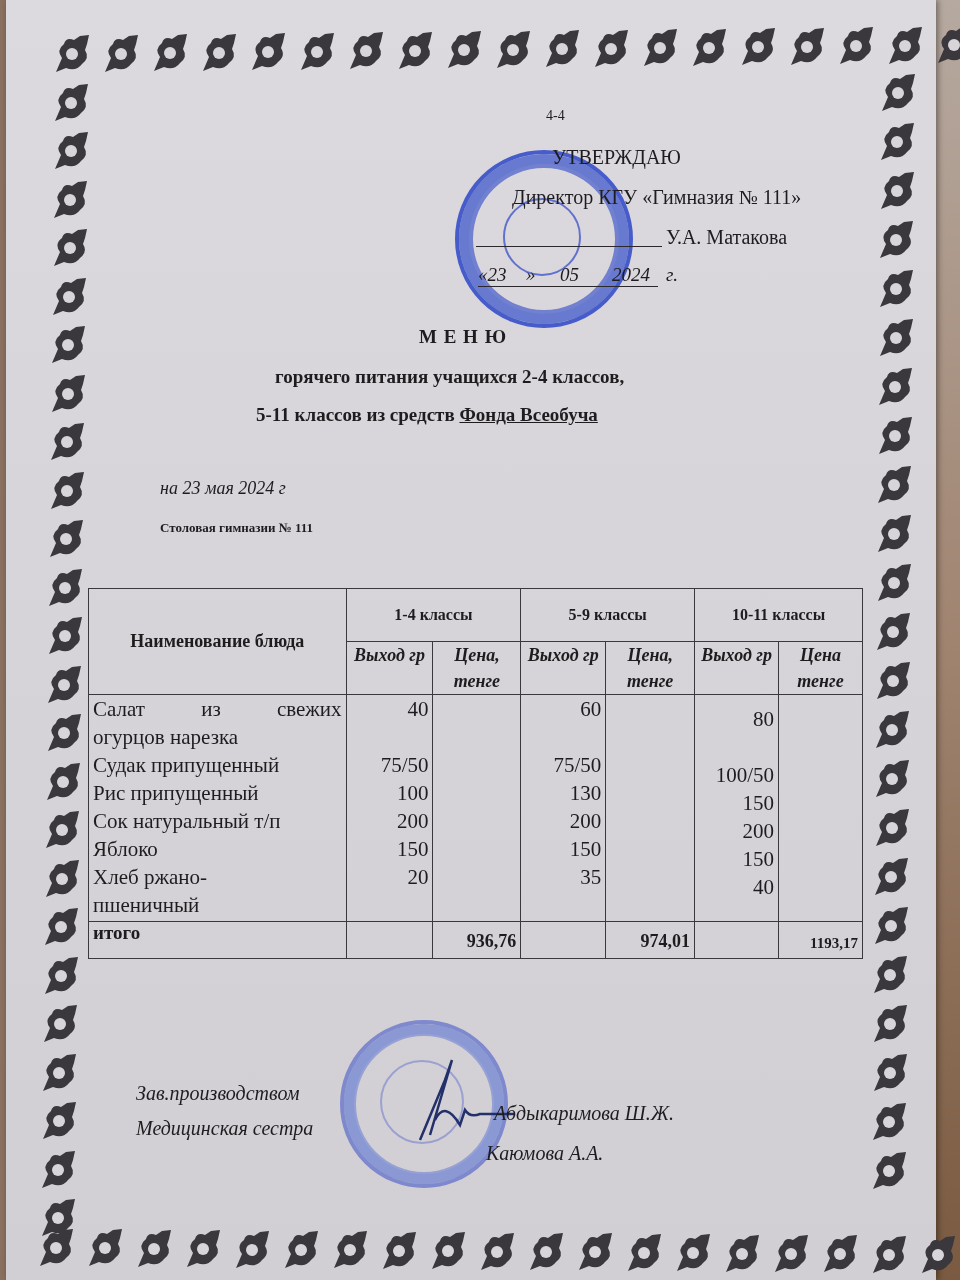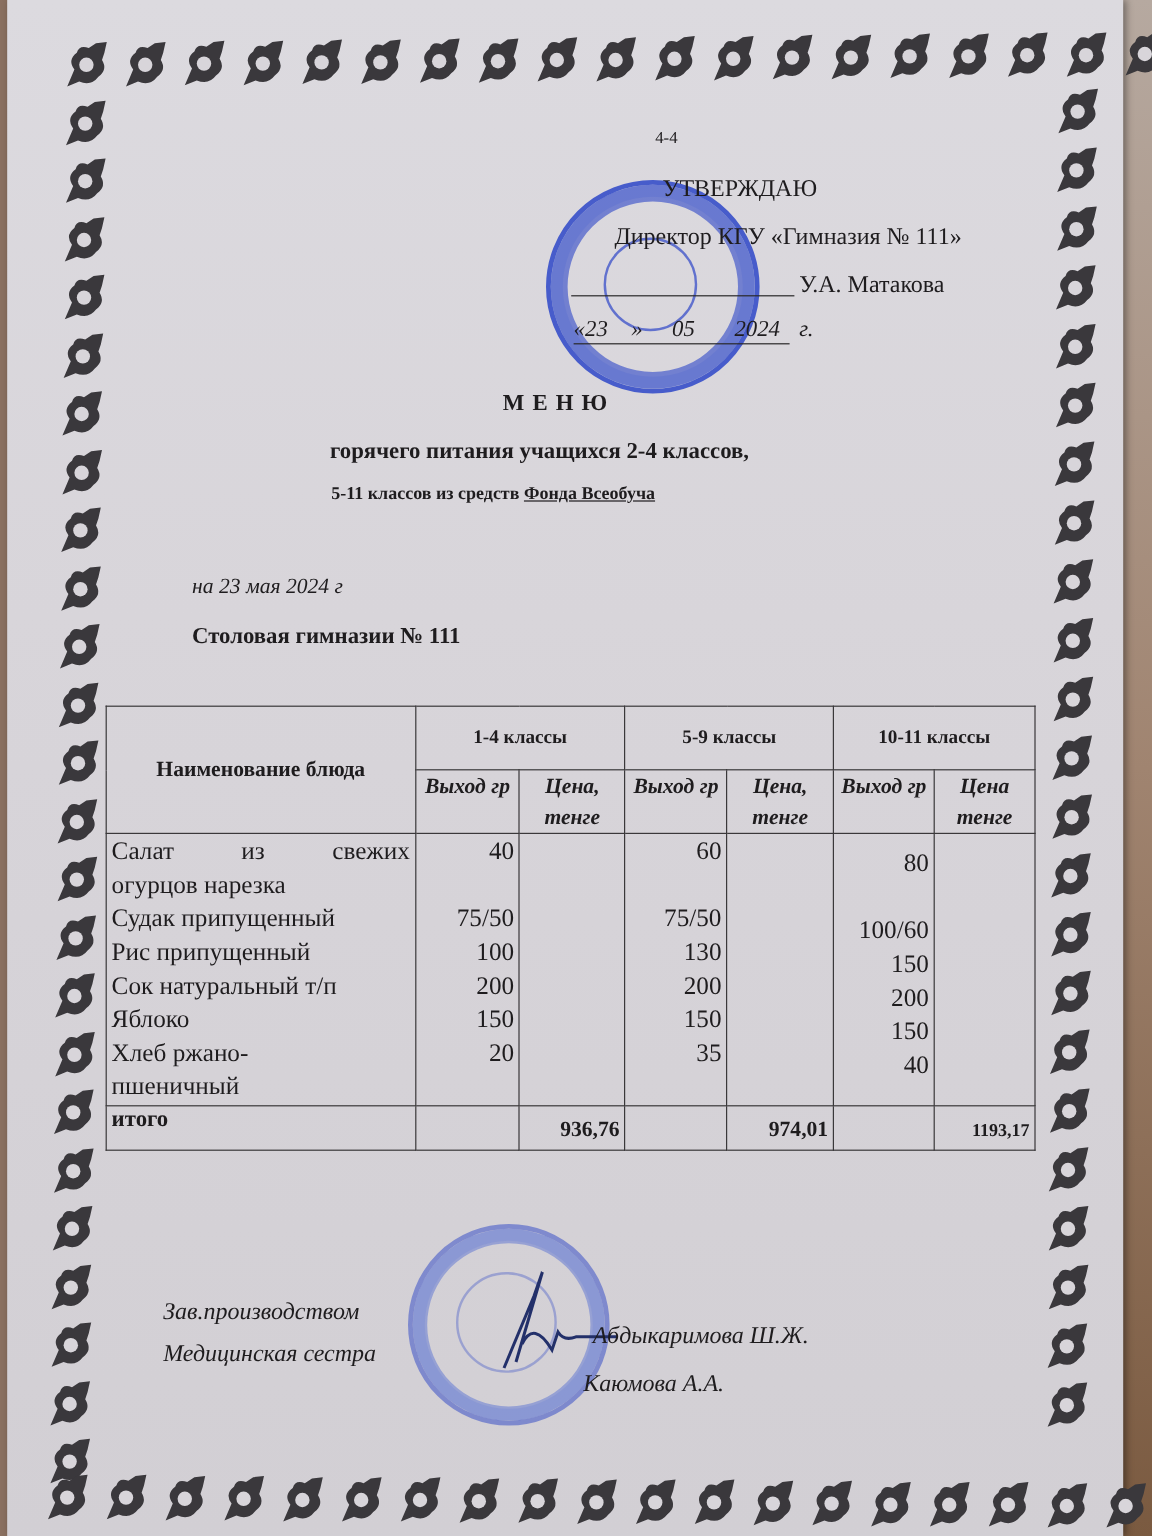--- a/index.html
+++ b/index.html
@@ -582,27 +582,27 @@
 <div class="txt" style="left:666px;top:226px;font-size:20px;">У.А. Матакова</div>
 <div class="txt italic" style="left:478px;top:264px;font-size:19px;">«23</div>
 <div class="txt italic" style="left:526px;top:264px;font-size:19px;">»</div>
 <div class="txt italic" style="left:560px;top:264px;font-size:19px;">05</div>
 <div class="txt italic" style="left:612px;top:264px;font-size:19px;">2024</div>
 <div class="txt italic" style="left:666px;top:264px;font-size:19px;">г.</div>
 <div class="sig-line" style="left:478px;top:286px;width:180px;"></div>
 
 <div class="txt bold" style="left:393px;top:326px;font-size:19px;letter-spacing:1px;margin-left:26px;">М Е Н Ю</div>
 <div class="txt bold" style="left:275px;top:366px;font-size:19px;">горячего питания учащихся 2-4 классов,</div>
-<div class="txt bold" style="left:276px;top:404px;font-size:15px;">
+<div class="txt bold" style="left:256px;top:404px;font-size:19px;">
   <span>5-11 классов из средств</span>
   <span style="text-decoration:underline;">Фонда Всеобуча</span>
 </div>
 
 <div class="txt italic" style="left:160px;top:478px;font-size:18px;">на  23  мая 2024 г</div>
-<div class="txt bold" style="left:160px;top:520px;font-size:19px;">Столовая гимназии № 111</div>
+<div class="txt bold" style="left:160px;top:520px;font-size:13px;">Столовая гимназии № 111</div>
 
 <table class="menu">
   <colgroup>
     <col style="width:258px">
       <col style="width:87px">
       <col style="width:88px">
       <col style="width:85px">
       <col style="width:89px">
       <col style="width:84px">
       <col style="width:84px">
@@ -653,21 +653,21 @@
       <div>75/50</div>
       <div>130</div>
       <div>200</div>
       <div>150</div>
       <div>35</div>
     </td>
     <td></td>
     <td class="val-cell" style="padding-top:10px;">
       <div>80</div>
       <div style="height:28px"></div>
-      <div>100/60</div>
+      <div>100/50</div>
       <div>150</div>
       <div>200</div>
       <div>150</div>
       <div>40</div>
     </td>
     <td></td>
   </tr>
   <tr>
     <td class="total-label">итого</td>
     <td></td>

